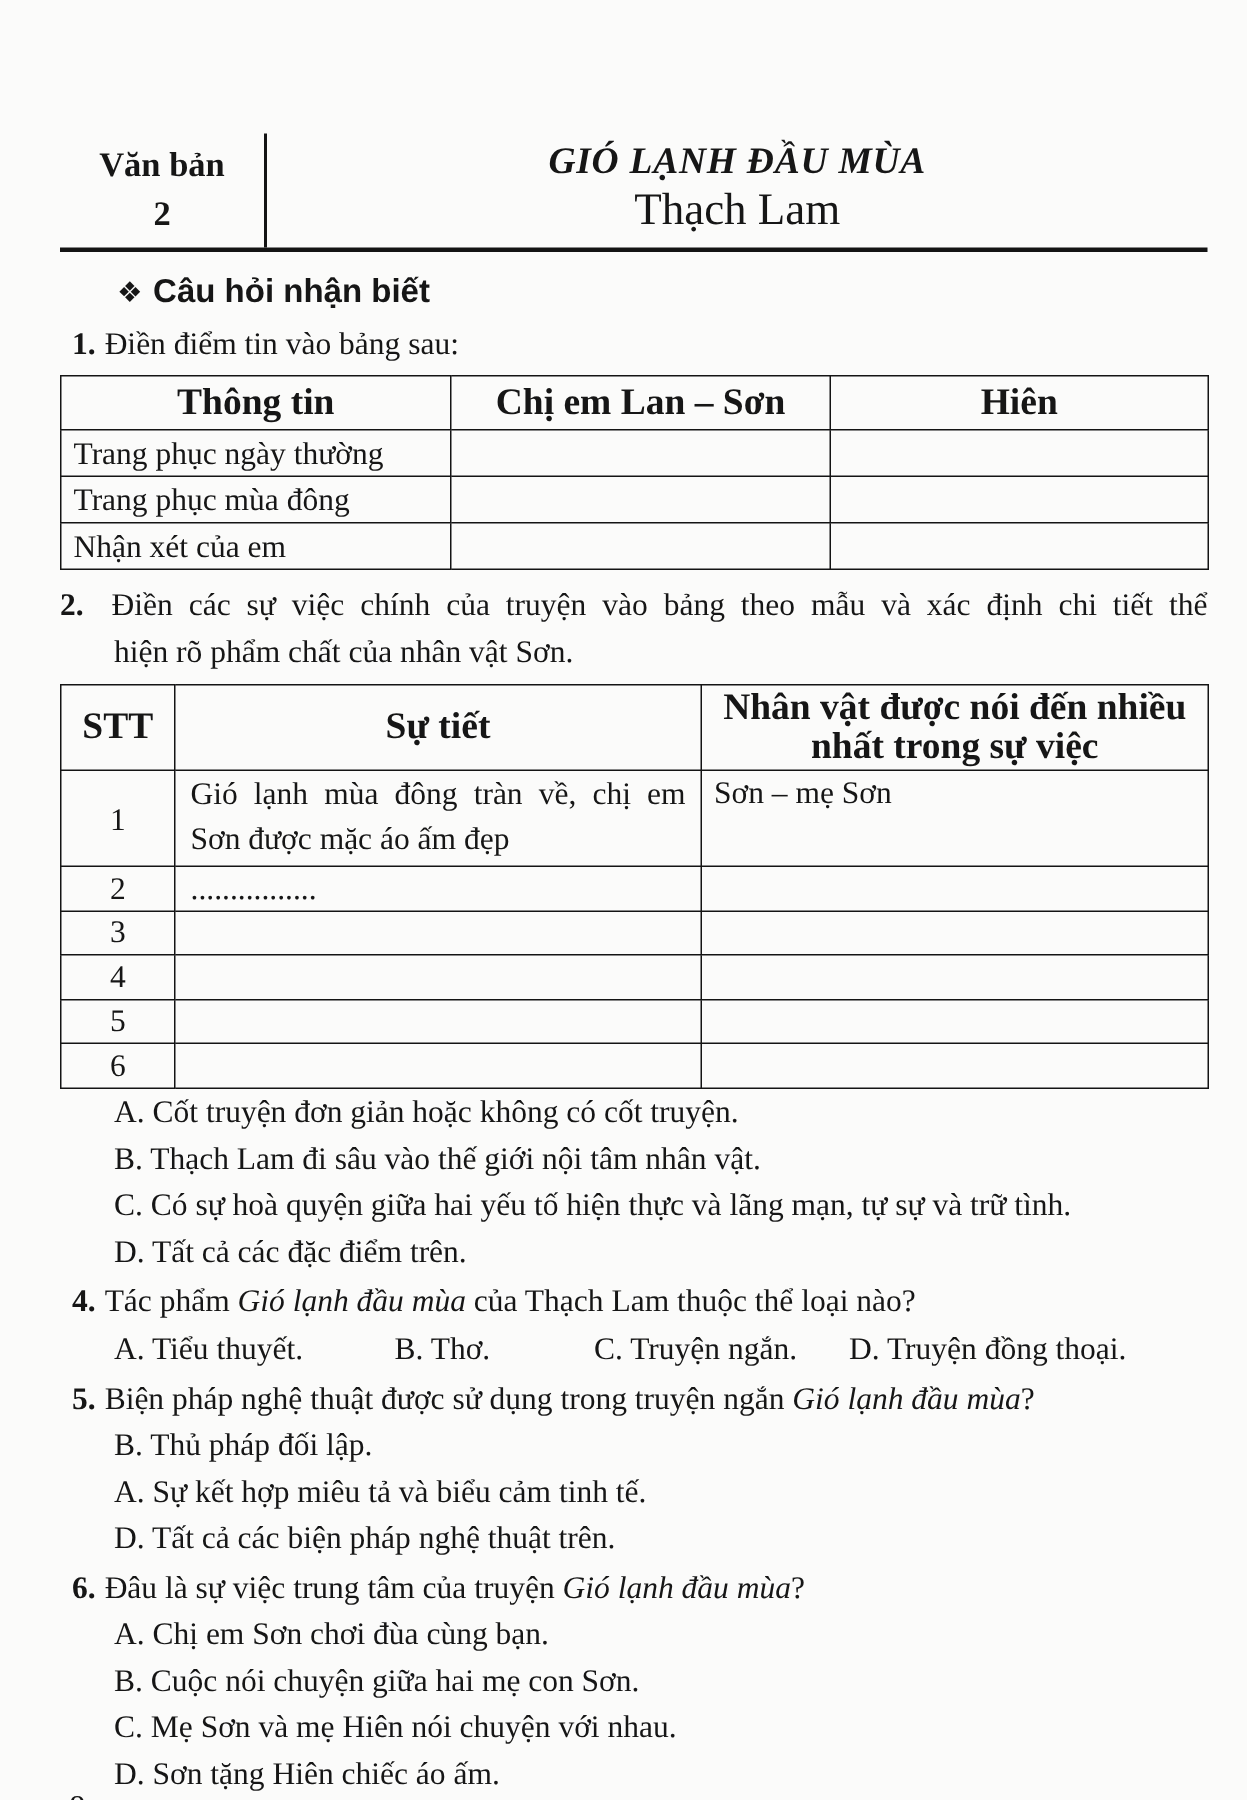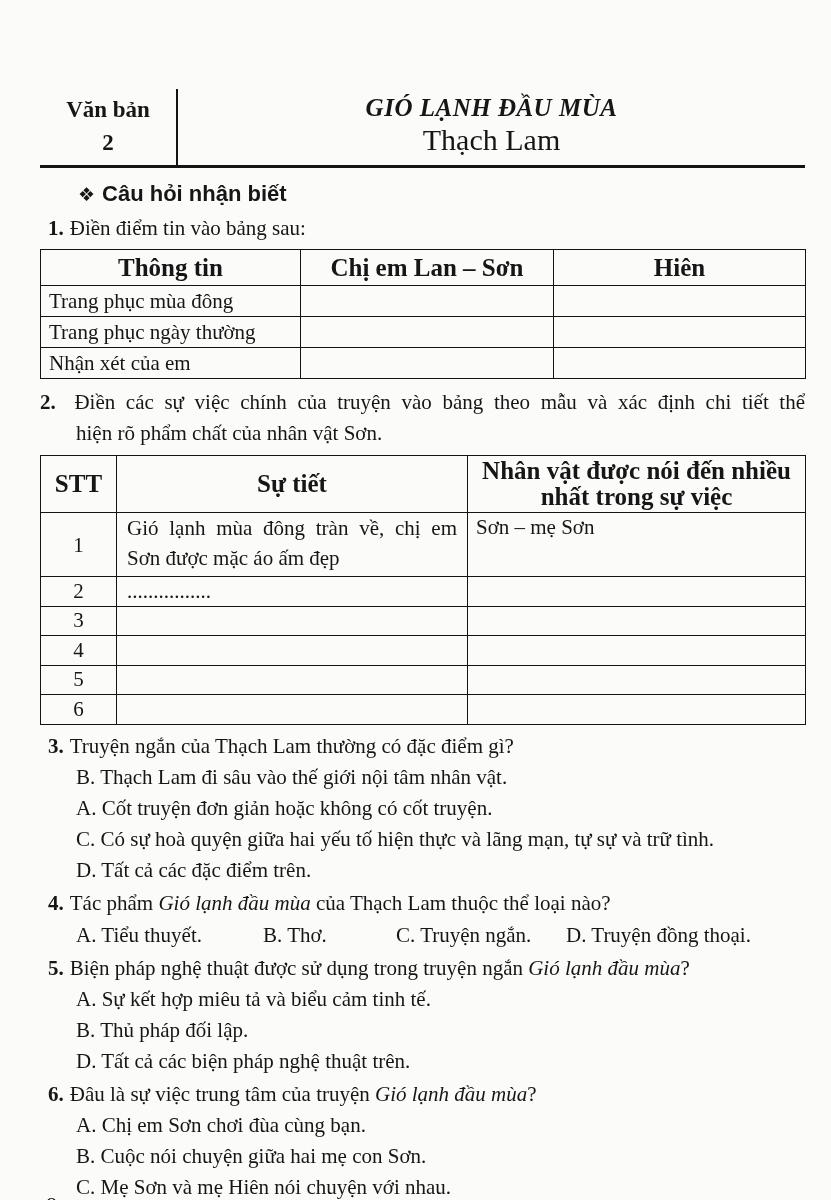--- a/index.html
+++ b/index.html
@@ -92,26 +92,26 @@
       </colgroup>
     <thead>
       <tr class="hrow">
         <th>Thông tin</th>
         <th>Chị em Lan – Sơn</th>
         <th>Hiên</th>
       </tr>
     </thead>
     <tbody>
       <tr class="drow">
+        <td class="lbl">Trang phục ngày thường</td>
+        <td></td>
+        <td></td>
+      </tr>
+      <tr class="drow">
         <td class="lbl">Trang phục mùa đông</td>
-        <td></td>
-        <td></td>
-      </tr>
-      <tr class="drow">
-        <td class="lbl">Trang phục ngày thường</td>
         <td></td>
         <td></td>
       </tr>
       <tr class="drow">
         <td class="lbl">Nhận xét của em</td>
         <td></td>
         <td></td>
       </tr>
     </tbody>
   </table>
@@ -164,43 +164,40 @@
         <td></td>
       </tr>
       <tr class="drow">
         <td class="stt">6</td>
         <td class="sv"></td>
         <td></td>
       </tr>
     </tbody>
   </table>
 
-  <div class="question" style="margin-top:6px;">
-    <span class="qnum">3.</span><span>Truyện ngắn của Thạch Lam thường có đặc điểm gì?</span>
-  </div>
   <div class="opts">
+    <div class="opt">A. Cốt truyện đơn giản hoặc không có cốt truyện.</div>
     <div class="opt">B. Thạch Lam đi sâu vào thế giới nội tâm nhân vật.</div>
-    <div class="opt">A. Cốt truyện đơn giản hoặc không có cốt truyện.</div>
     <div class="opt">C. Có sự hoà quyện giữa hai yếu tố hiện thực và lãng mạn, tự sự và trữ tình.</div>
     <div class="opt">D. Tất cả các đặc điểm trên.</div>
   </div>
 
   <div class="question">
     <span class="qnum">4.</span><span>Tác phẩm </span><span class="italic">Gió lạnh đầu mùa</span><span> của Thạch Lam thuộc thể loại nào?</span>
   </div>
   <div class="opts-inline">
     <span class="optA">A. Tiểu thuyết.</span><span class="optB">B. Thơ.</span><span class="optC">C. Truyện ngắn.</span><span class="optD">D. Truyện đồng thoại.</span>
   </div>
 
   <div class="question">
     <span class="qnum">5.</span><span>Biện pháp nghệ thuật được sử dụng trong truyện ngắn </span><span class="italic">Gió lạnh đầu mùa</span><span>?</span>
   </div>
   <div class="opts">
+    <div class="opt">B. Thủ pháp đối lập.</div>
     <div class="opt">A. Sự kết hợp miêu tả và biểu cảm tinh tế.</div>
-    <div class="opt">B. Thủ pháp đối lập.</div>
     <div class="opt">D. Tất cả các biện pháp nghệ thuật trên.</div>
   </div>
 
   <div class="question">
     <span class="qnum">6.</span><span>Đâu là sự việc trung tâm của truyện </span><span class="italic">Gió lạnh đầu mùa</span><span>?</span>
   </div>
   <div class="opts">
     <div class="opt">A. Chị em Sơn chơi đùa cùng bạn.</div>
     <div class="opt">B. Cuộc nói chuyện giữa hai mẹ con Sơn.</div>
     <div class="opt">C. Mẹ Sơn và mẹ Hiên nói chuyện với nhau.</div>

